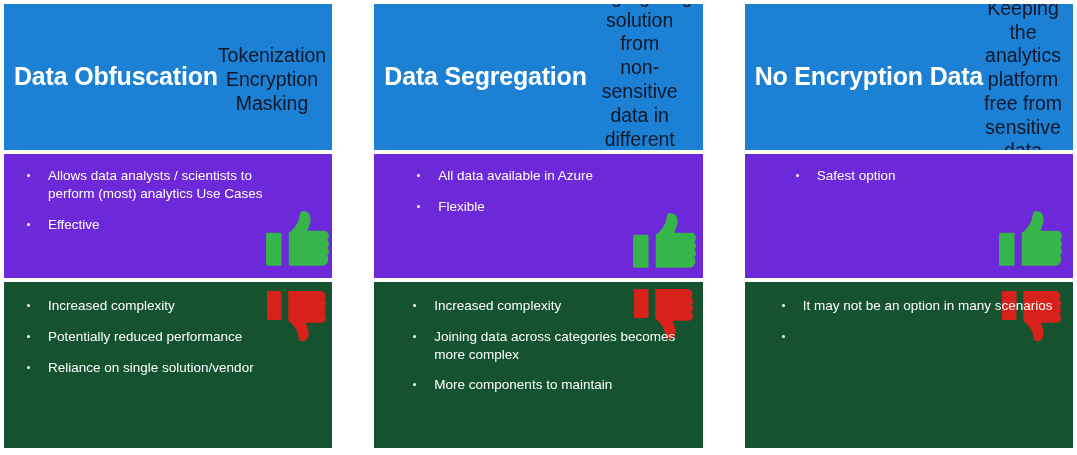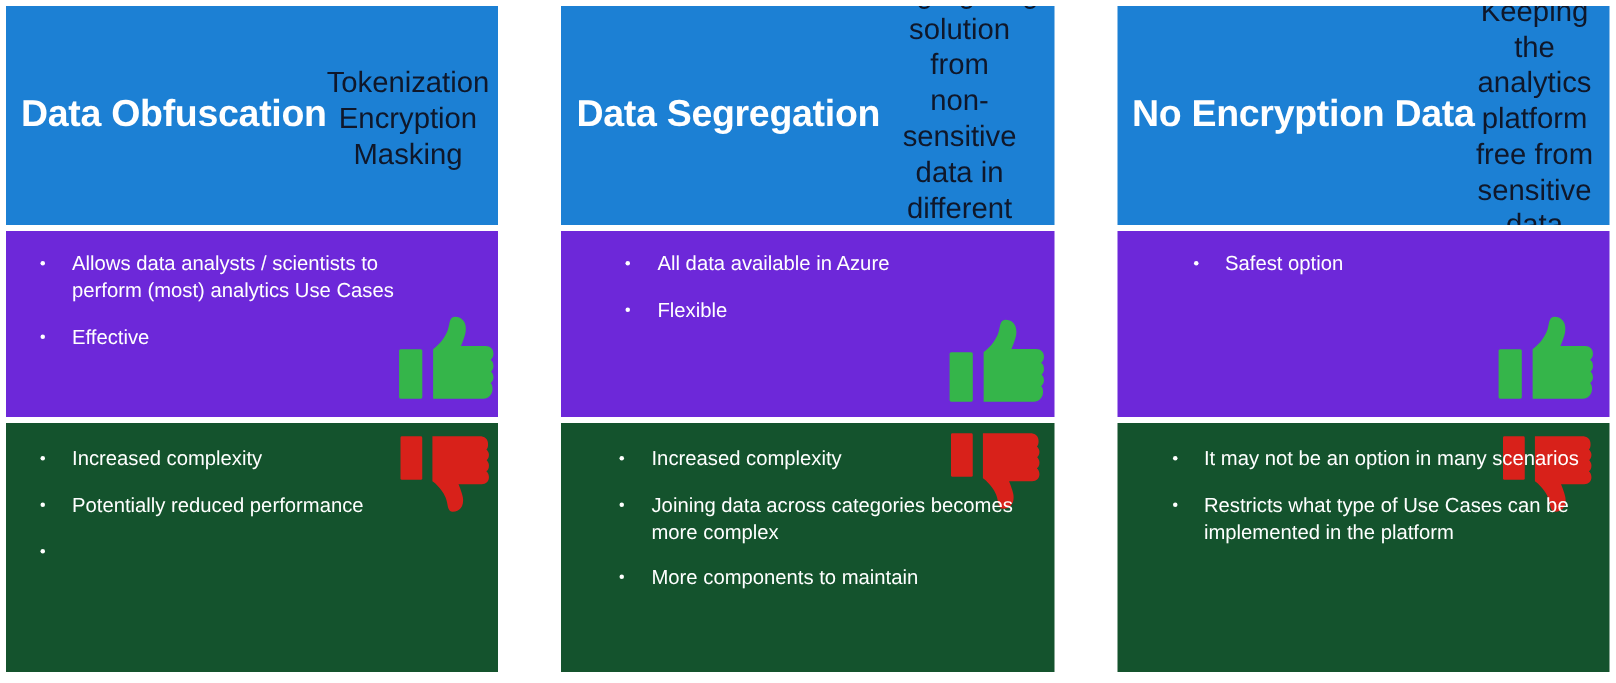--- a/index.html
+++ b/index.html
@@ -175,21 +175,21 @@
         <path d="M24 54 L24 22 C24 22 30 18 33 11 C35 6.5 34 1 38 1 C43 1 46 5 45 11 C44.4 14.6 42 20 42 20 L58 20 C61 20 63 22 63 25 C63 27.6 61.2 29 61.2 29 C62.6 29.6 63 31.2 63 33 C63 35.2 61.4 36.6 61.4 36.6 C62.6 37.4 63 38.8 63 40.4 C63 42.6 61.2 44 61.2 44 C62.2 44.8 62.4 46.2 62.4 47.6 C62.4 51.2 60 54 56.4 54 Z" fill="#35B54A"></path>
       </svg>
     </div>
 
     <div class="panel-gap"></div>
 
     <div class="panel-cons">
       <ul class="bullets">
         <li><span class="dot"></span><span>Increased complexity</span></li>
         <li><span class="dot"></span><span>Potentially reduced performance</span></li>
-        <li><span class="dot"></span></li>
+        <li><span class="dot"></span><span>Reliance on single solution/vendor</span></li>
       </ul>
       <svg class="thumb thumb-down" viewBox="0 0 64 60">
         <rect x="2" y="3" width="15" height="30" rx="1" fill="#D8211A"></rect>
         <path d="M24 3 L24 34 C24 34 30 38 33 45 C35 49.5 34 55 38 55 C43 55 46 51 45 45 C44.4 41.4 42 36 42 36 L58 36 C61 36 63 34 63 31 C63 28.4 61.2 27 61.2 27 C62.6 26.4 63 24.8 63 23 C63 20.8 61.4 19.4 61.4 19.4 C62.6 18.6 63 17.2 63 15.6 C63 13.4 61.2 12 61.2 12 C62.2 11.2 62.4 9.8 62.4 8.4 C62.4 4.8 60 3 56.4 3 Z" fill="#D8211A"></path>
       </svg>
     </div>
   </div>
 
   <div class="column col-2">
 
@@ -251,21 +251,21 @@
         <rect x="2" y="22" width="15" height="32" rx="1" fill="#35B54A"></rect>
         <path d="M24 54 L24 22 C24 22 30 18 33 11 C35 6.5 34 1 38 1 C43 1 46 5 45 11 C44.4 14.6 42 20 42 20 L58 20 C61 20 63 22 63 25 C63 27.6 61.2 29 61.2 29 C62.6 29.6 63 31.2 63 33 C63 35.2 61.4 36.6 61.4 36.6 C62.6 37.4 63 38.8 63 40.4 C63 42.6 61.2 44 61.2 44 C62.2 44.8 62.4 46.2 62.4 47.6 C62.4 51.2 60 54 56.4 54 Z" fill="#35B54A"></path>
       </svg>
     </div>
 
     <div class="panel-gap"></div>
 
     <div class="panel-cons">
       <ul class="bullets">
         <li><span class="dot"></span><span>It may not be an option in many scenarios</span></li>
-        <li><span class="dot"></span><span>Restricts what type of Use Cases can be implemented in the platform</span></li>
+        <li><span class="dot"></span></li>
       </ul>
       <svg class="thumb thumb-down" viewBox="0 0 64 60">
         <rect x="2" y="3" width="15" height="30" rx="1" fill="#D8211A"></rect>
         <path d="M24 3 L24 34 C24 34 30 38 33 45 C35 49.5 34 55 38 55 C43 55 46 51 45 45 C44.4 41.4 42 36 42 36 L58 36 C61 36 63 34 63 31 C63 28.4 61.2 27 61.2 27 C62.6 26.4 63 24.8 63 23 C63 20.8 61.4 19.4 61.4 19.4 C62.6 18.6 63 17.2 63 15.6 C63 13.4 61.2 12 61.2 12 C62.2 11.2 62.4 9.8 62.4 8.4 C62.4 4.8 60 3 56.4 3 Z" fill="#D8211A"></path>
       </svg>
     </div>
   </div>
 
 </div>
 

